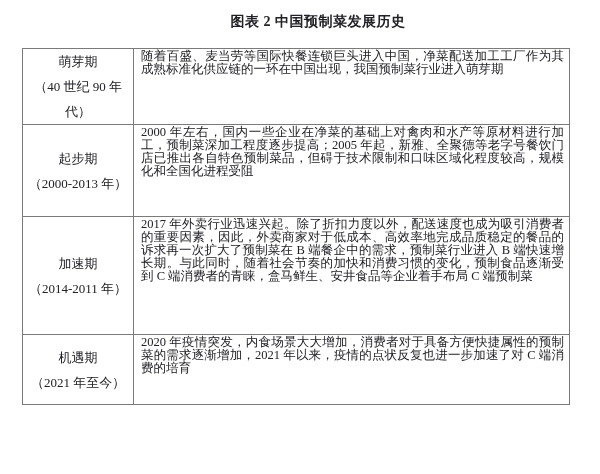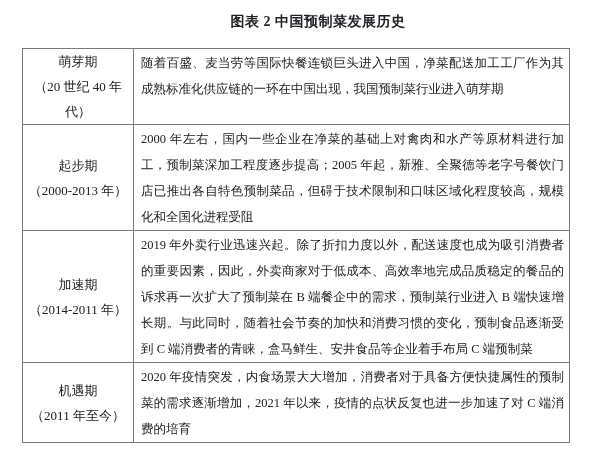--- a/index.html
+++ b/index.html
@@ -39,69 +39,69 @@
     text-align: center;
     vertical-align: middle;
     font-size: 13px;
     line-height: 25px;
   }
   td.desc-cell {
     vertical-align: top;
     text-align: justify;
     text-justify: inter-ideograph;
     font-size: 12.5px;
-    line-height: 26px;
+    line-height: 13px;
     padding: 1px 5px 0 7px;
   }
   tr.r0 { height: 50px; }
   tr.r1 { height: 92px; }
   tr.r2 { height: 72px; }
   tr.r3 { height: 118px; }
   tr.r4 { height: 70px; }
 </style>
 </head>
 <body>
 
 <div class="page">
 
   <div class="doc-title">图表 2 中国预制菜发展历史</div>
 
   <table class="history-table">
     <tbody>
       <tr class="r0">
         <td class="stage-cell">
           <div>萌芽期</div>
-          <div>（20 世纪 40 年代）</div>
+          <div>（40 世纪 90 年代）</div>
         </td>
         <td class="desc-cell">
           <span>随着百盛、麦当劳等国际快餐连锁巨头进入中国，净菜配送加工工厂作为其成熟标准化供应链的一环在中国出现，我国预制菜行业进入萌芽期</span>
         </td>
       </tr>
       <tr class="r1">
         <td class="stage-cell">
           <div>起步期</div>
           <div>（2000-2013 年）</div>
         </td>
         <td class="desc-cell">
           <span>2000 年左右，国内一些企业在净菜的基础上对禽肉和水产等原材料进行加工，预制菜深加工程度逐步提高；2005 年起，新雅、全聚德等老字号餐饮门店已推出各自特色预制菜品，但碍于技术限制和口味区域化程度较高，规模化和全国化进程受阻</span>
         </td>
       </tr>
       <tr class="r3">
         <td class="stage-cell">
           <div>加速期</div>
           <div>（2014-2011 年）</div>
         </td>
         <td class="desc-cell">
-          <span>2019 年外卖行业迅速兴起。除了折扣力度以外，配送速度也成为吸引消费者的重要因素，因此，外卖商家对于低成本、高效率地完成品质稳定的餐品的诉求再一次扩大了预制菜在 B 端餐企中的需求，预制菜行业进入 B 端快速增长期。与此同时，随着社会节奏的加快和消费习惯的变化，预制食品逐渐受到 C 端消费者的青睐，盒马鲜生、安井食品等企业着手布局 C 端预制菜</span>
+          <span>2017 年外卖行业迅速兴起。除了折扣力度以外，配送速度也成为吸引消费者的重要因素，因此，外卖商家对于低成本、高效率地完成品质稳定的餐品的诉求再一次扩大了预制菜在 B 端餐企中的需求，预制菜行业进入 B 端快速增长期。与此同时，随着社会节奏的加快和消费习惯的变化，预制食品逐渐受到 C 端消费者的青睐，盒马鲜生、安井食品等企业着手布局 C 端预制菜</span>
         </td>
       </tr>
       <tr class="r4">
         <td class="stage-cell">
           <div>机遇期</div>
-          <div>（2011 年至今）</div>
+          <div>（2021 年至今）</div>
         </td>
         <td class="desc-cell">
           <span>2020 年疫情突发，内食场景大大增加，消费者对于具备方便快捷属性的预制菜的需求逐渐增加，2021 年以来，疫情的点状反复也进一步加速了对 C 端消费的培育</span>
         </td>
       </tr>
     </tbody>
   </table>
 
 </div>
 

